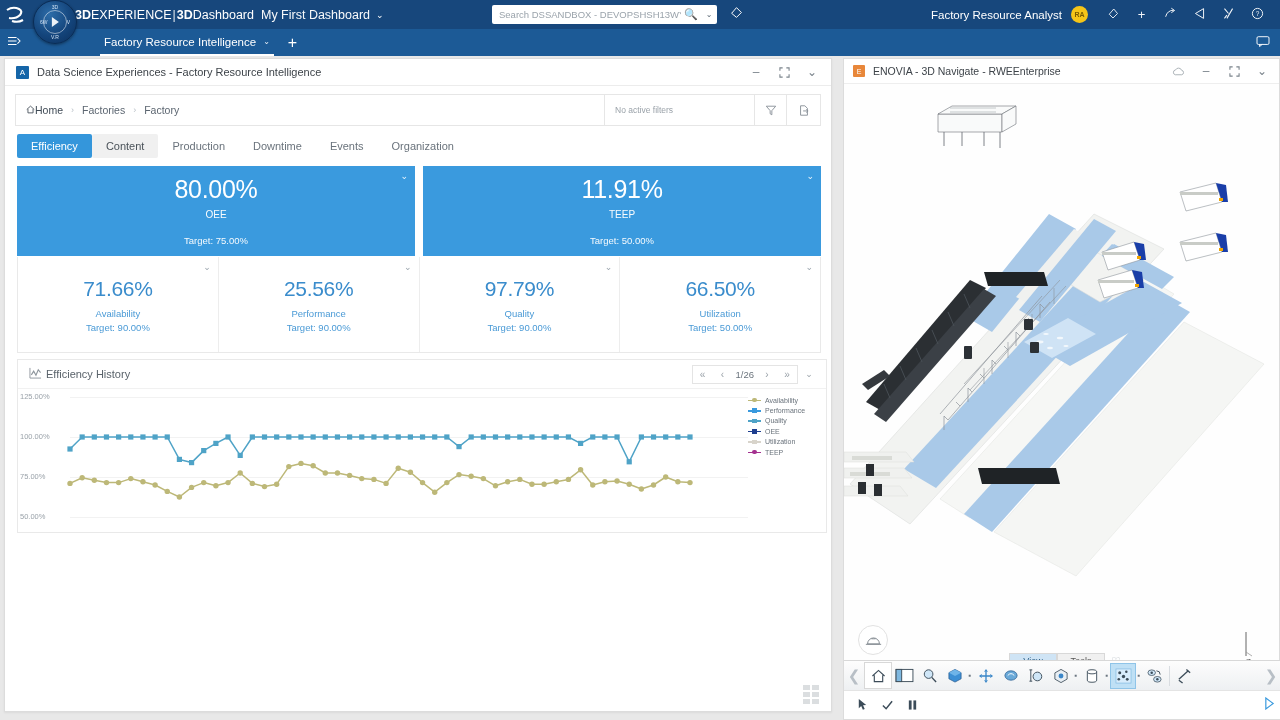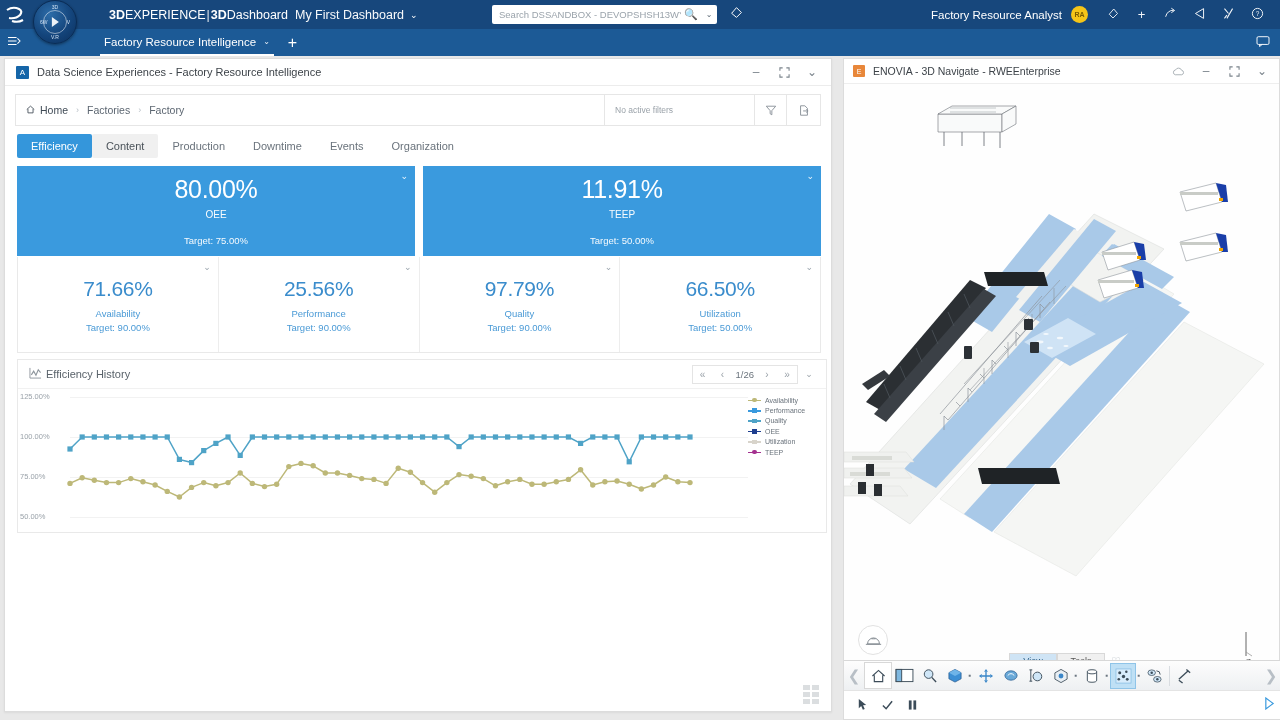--- a/index.html
+++ b/index.html
@@ -42,21 +42,21 @@
     width:0; height:0; border-left: 7px solid rgba(255,255,255,.92);
     border-top: 5px solid transparent; border-bottom: 5px solid transparent;
   }
   .compass .lbl { position:absolute; color:#cfe0f2; font-size:5px; }
   .compass .lbl.n { left: 50%; top: 3px; transform: translateX(-50%); }
   .compass .lbl.w { left: 6px; top: 50%; transform: translateY(-50%); }
   .compass .lbl.e { right: 6px; top: 50%; transform: translateY(-50%); }
   .compass .lbl.s { left: 50%; bottom: 3px; transform: translateX(-50%); }
 
   .brand {
-    margin-left: 79px; color: #fff; font-size: 12.5px; white-space: nowrap;
+    margin-left: 45px; color: #fff; font-size: 12.5px; white-space: nowrap;
   }
   .brand .b { font-weight: bold; }
   .brand .sep { opacity: .85; padding: 0 1px; }
   .dash-name { color: #fff; font-size: 12.5px; margin-left: 7px; opacity: .97; }
   .caret-w {
     display:inline-block; margin-left:6px; color:#fff; font-size: 9px; vertical-align: middle;
   }
 
   .search-wrap {
     position: absolute; left: 492px; top: 5px; width: 225px; height: 19px;
@@ -117,21 +117,21 @@
   .panel-ctrls { margin-left:auto; display:flex; align-items:center; gap:2px; }
   .pc { width: 26px; height: 22px; display:flex; align-items:center; justify-content:center;
         color:#7b848c; font-size: 12px; }
 
   
   .crumbrow {
     margin: 8px 10px 0 10px; height: 32px; border: 1px solid #e6e6e6;
     display:flex; align-items:center; background: #fff;
   }
   .crumbs { display:flex; align-items:center; gap: 8px; padding-left: 10px; flex:1; }
-  .crumb { font-size: 10.5px; color: #5c6671; display:flex; align-items:flex-end; gap:5px; }
+  .crumb { font-size: 10.5px; color: #5c6671; display:flex; align-items:flex-end; }
   .crumb.home { color: #3f4a55; }
   .crumb-sep { color: #b9c0c7; font-size: 9px; }
   .filtbox { width: 150px; border-left: 1px solid #e6e6e6; height: 100%;
              display:flex; align-items:center; padding-left: 10px; }
   .filttxt { font-size: 8.5px; color: #9aa2a9; }
   .filt-btn { width: 32px; height: 100%; border-left: 1px solid #e6e6e6;
               display:flex; align-items:center; justify-content:center; color:#8b939a; }
   .exp-btn { width: 34px; height: 100%; border-left: 1px solid #e6e6e6;
              display:flex; align-items:center; justify-content:center; color:#8b939a; }
 

